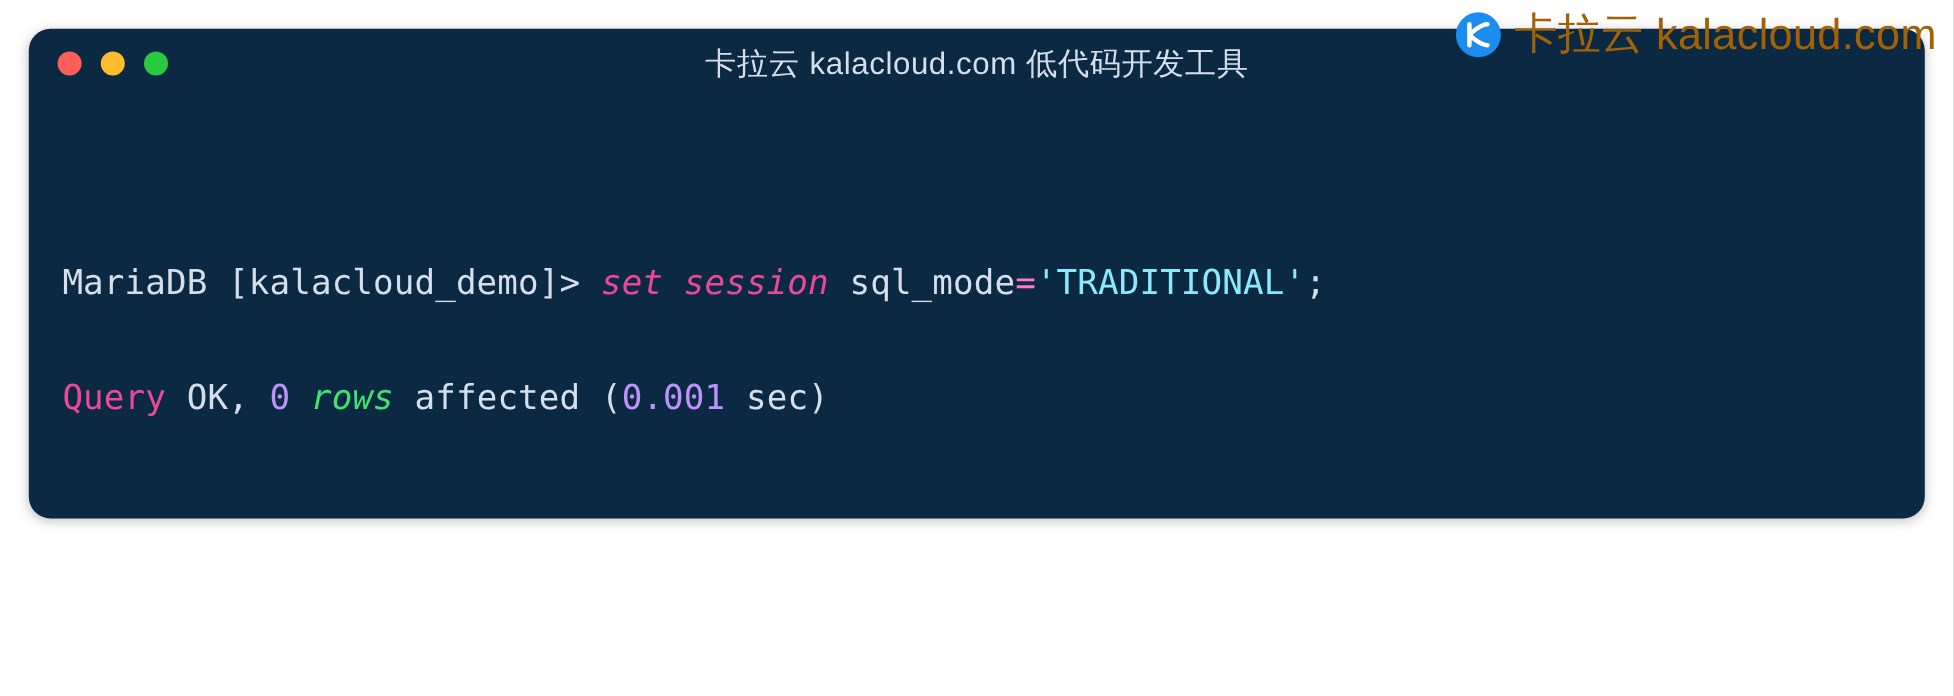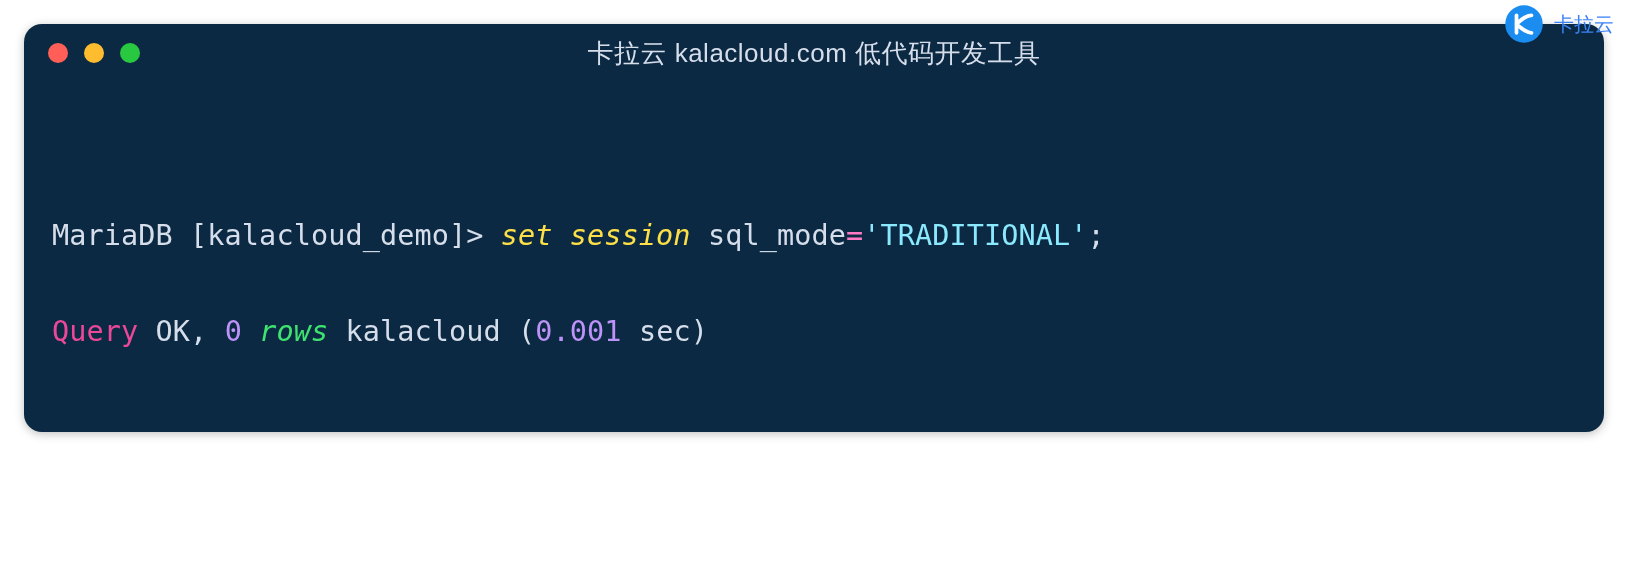--- a/index.html
+++ b/index.html
@@ -41,33 +41,33 @@
     padding: 34px 28px 24px 28px;
     font-size: 28.5px;
     line-height: 1.68;
     color: #d6deeb;
     white-space: pre;
     letter-spacing: 0.1px;
   }
   .blank { height: 48px; }
 
   
-  .kw-cyan   { color: #fde047; font-style: italic; }
+  .kw-cyan   { color: #ec4899; font-style: italic; }
   .kw-green  { color: #3fe36f; font-style: italic; }
   .kw-yellow { color: #ec4899; }
   .kw-pink   { color: #ff79c6; }
   .num       { color: #bd93f9; }
   .str       { color: #8be9fd; }
 
   .watermark {
     position: absolute;
     top: 4px; right: 14px;
     display: flex; align-items: center; gap: 10px;
-    color: #3b82f6;
-    font-size: 20px;
+    color: #a16207;
+    font-size: 36px;
     font-family: -apple-system, "PingFang SC", "Hiragino Sans GB", "Microsoft YaHei", sans-serif;
   }
   .watermark svg { width: 40px; height: 40px; }
   .watermark .url { letter-spacing: 0.3px; }
 </style>
 </head>
 <body>
 
 <div class="canvas">
   <div class="terminal">
@@ -76,32 +76,33 @@
         <div class="dot red"></div>
         <div class="dot amber"></div>
         <div class="dot green"></div>
       </div>
       <div class="title">卡拉云 kalacloud.com 低代码开发工具</div>
     </div>
 
     <div class="body">
 
 <div><span>MariaDB</span> [<span>kalacloud_demo</span>]<span>&gt;</span> <span class="kw-cyan">set</span> <span class="kw-cyan">session</span> <span>sql_mode</span><span class="kw-pink">=</span><span class="str">'</span><span class="str">TRADITIONAL</span><span class="str">'</span><span>;</span></div>
-<div><span class="kw-yellow">Query</span> <span>OK</span><span>,</span> <span class="num">0</span> <span class="kw-green">rows</span> <span>kalacloud</span> <span>(</span><span class="num">0.001</span> <span>sec</span><span>)</span></div>
+<div><span class="kw-yellow">Query</span> <span>OK</span><span>,</span> <span class="num">0</span> <span class="kw-green">rows</span> <span>affected</span> <span>(</span><span class="num">0.001</span> <span>sec</span><span>)</span></div>
 <div class="blank"></div>
 
 <div> []    </div>
 
 
 
 
 
     </div>
   </div>
 
   <div class="watermark">
     <svg viewBox="0 0 64 64">
       <circle cx="32" cy="32" r="30" fill="#1b8cf0"></circle>
       <path d="M20 18 L20 46 M20 32 C20 32 34 18 44 18 M20 32 C20 32 34 46 44 46" stroke="#fff" stroke-width="6" stroke-linecap="round" fill="none"></path>
     </svg>
     <span>卡拉云</span>
+    <span class="url">kalacloud.com</span>
   </div>
 </div>
 
 </body></html>

